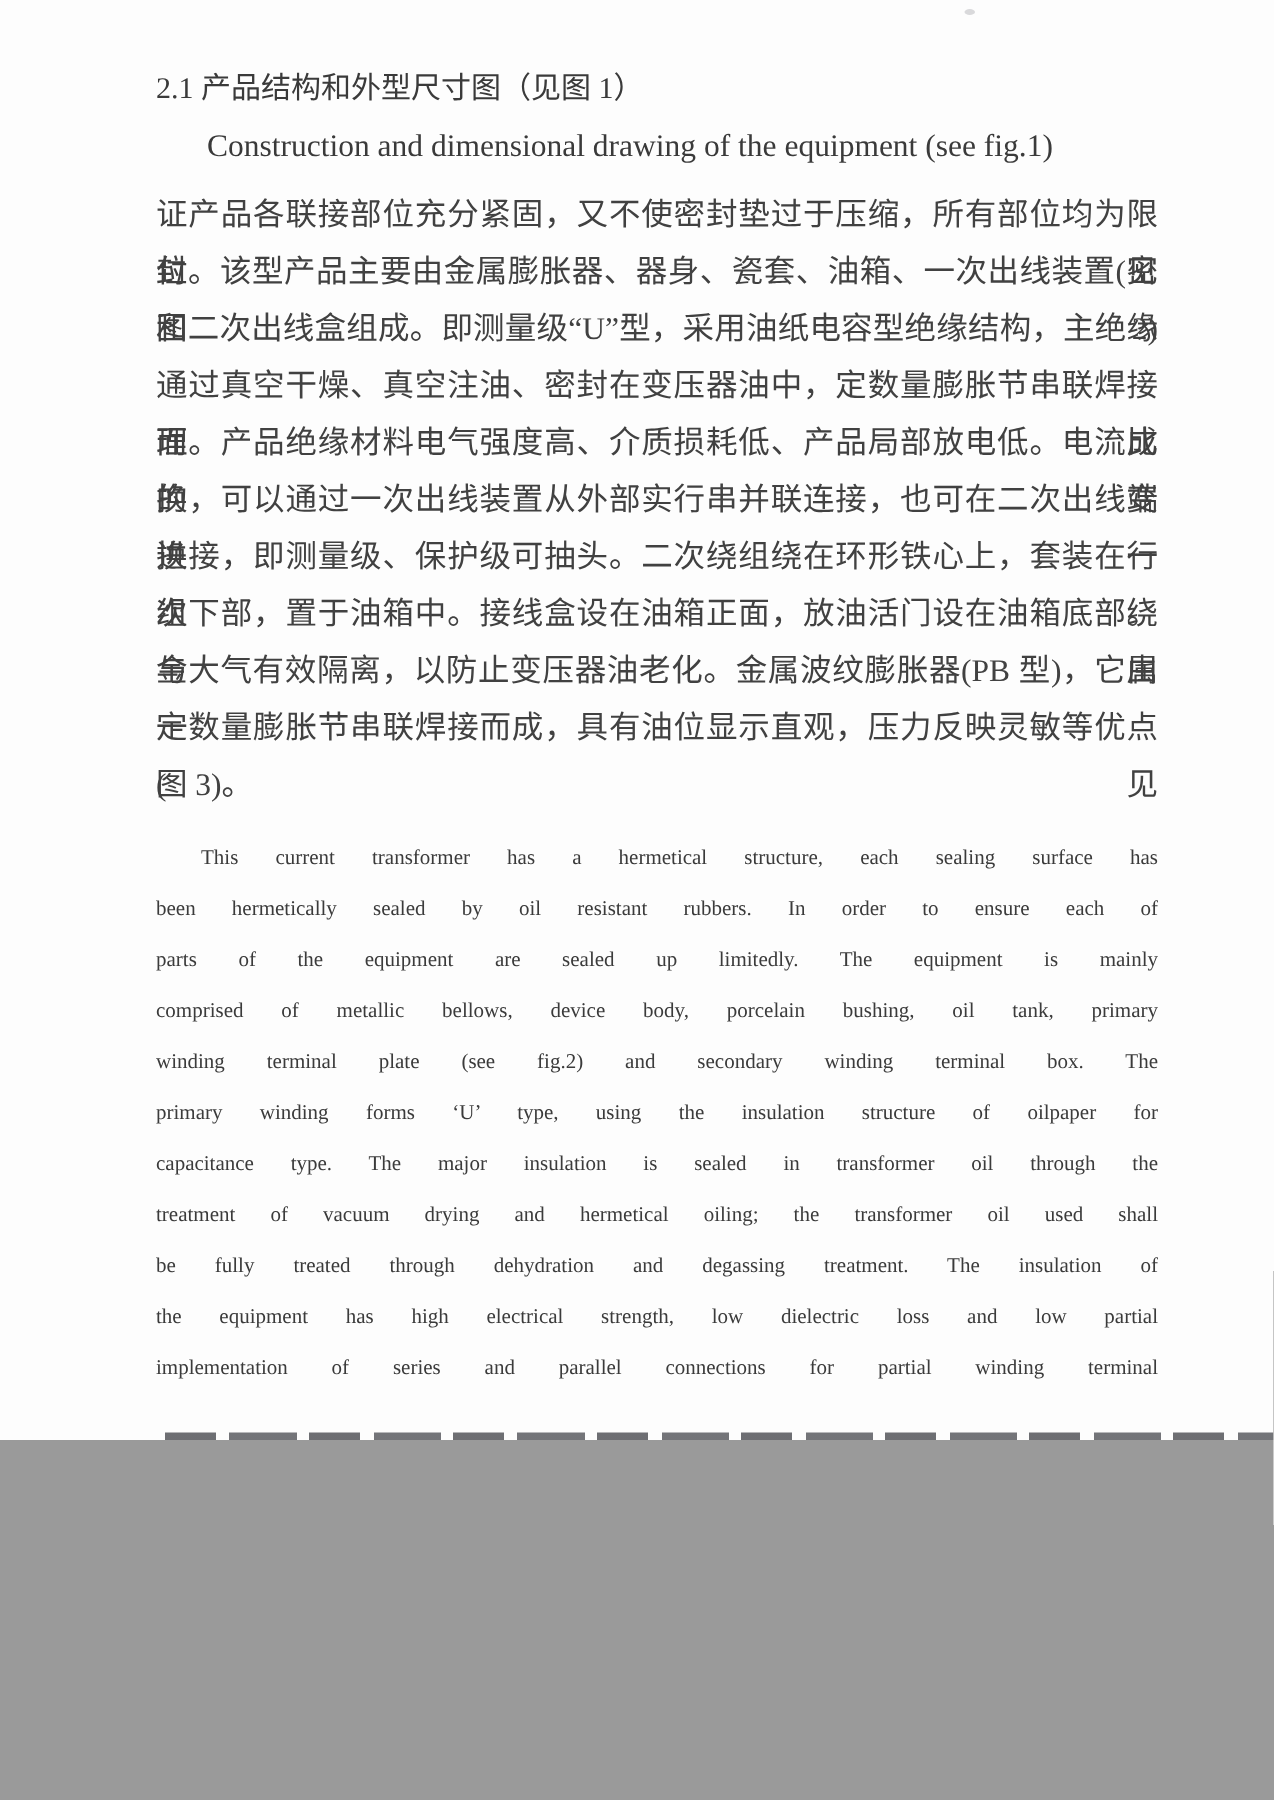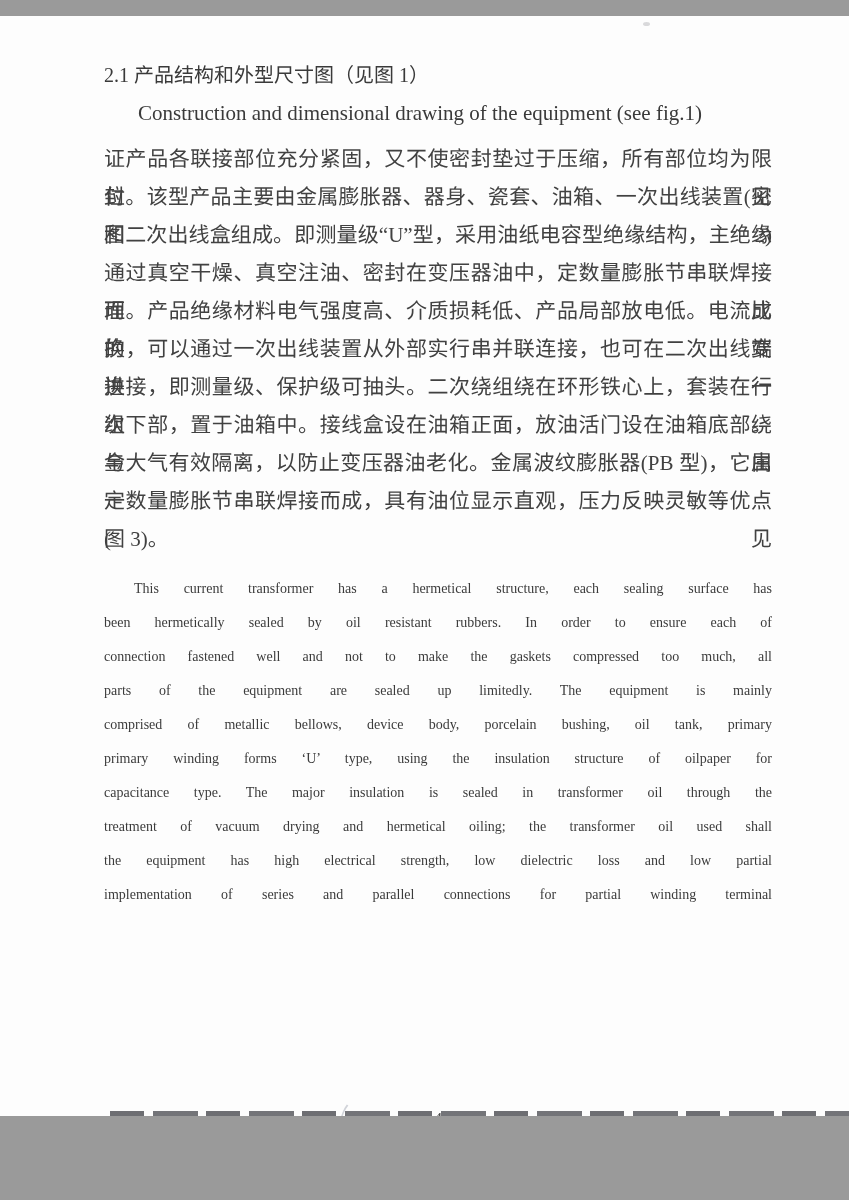--- a/index.html
+++ b/index.html
@@ -1,20 +1,20 @@
 <!DOCTYPE html>
 <html lang="zh-CN"><head>
 <meta charset="utf-8">
 <style>
   html, body { margin: 0; padding: 0; background: #9a9a9a; }
   .page {
     position: relative;
     width: 849px;
-    height: 1100px;
-    margin: 16px auto;
+    height: 960px;
+    margin: 0 auto;
     background: #fdfdfd;
     overflow: hidden;
     font-family: "Liberation Serif", "DejaVu Serif", serif;
     color: #3d3d3d;
   }
   .content {
     position: absolute;
     left: 104px;
     top: 44px;
     width: 668px;
@@ -142,26 +142,27 @@
       <div class="line-zh">换接，即测量级、保护级可抽头。二次绕组绕在环形铁心上，套装在一次绕</div>
       <div class="line-zh">组下部，置于油箱中。接线盒设在油箱正面，放油活门设在油箱底部。金属</div>
       <div class="line-zh">与大气有效隔离，以防止变压器油老化。金属波纹膨胀器(PB 型)，它由一</div>
       <div class="line-zh">定数量膨胀节串联焊接而成，具有油位显示直观，压力反映灵敏等优点 (见</div>
       <div class="line-zh last">图 3)。</div>
     </div>
 
     <div class="para-en">
       <div class="line-en first">This current transformer has a hermetical structure, each sealing surface has</div>
       <div class="line-en">been hermetically sealed by oil resistant rubbers. In order to ensure each of</div>
-      <div class="line-en">connection fastened well and not to make the gaskets compressed too much, all</div>
       <div class="line-en">parts of the equipment are sealed up limitedly. The equipment is mainly</div>
       <div class="line-en">comprised of metallic bellows, device body, porcelain bushing, oil tank, primary</div>
+      <div class="line-en">winding terminal plate (see fig.2) and secondary winding terminal box. The</div>
       <div class="line-en">primary winding forms ‘U’ type, using the insulation structure of oilpaper for</div>
       <div class="line-en">capacitance type. The major insulation is sealed in transformer oil through the</div>
       <div class="line-en">treatment of vacuum drying and hermetical oiling; the transformer oil used shall</div>
+      <div class="line-en">be fully treated through dehydration and degassing treatment. The insulation of</div>
       <div class="line-en">the equipment has high electrical strength, low dielectric loss and low partial</div>
       <div class="line-en">implementation of series and parallel connections for partial winding terminal</div>
     </div>
 
   </div>
 
   <div class="page-number">4</div>
 
   <div class="pen-mark">✓</div>
   <div class="smudge-bottom-left"></div>

